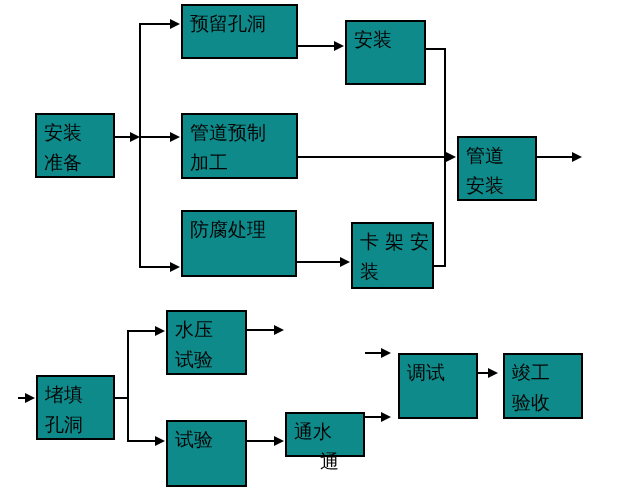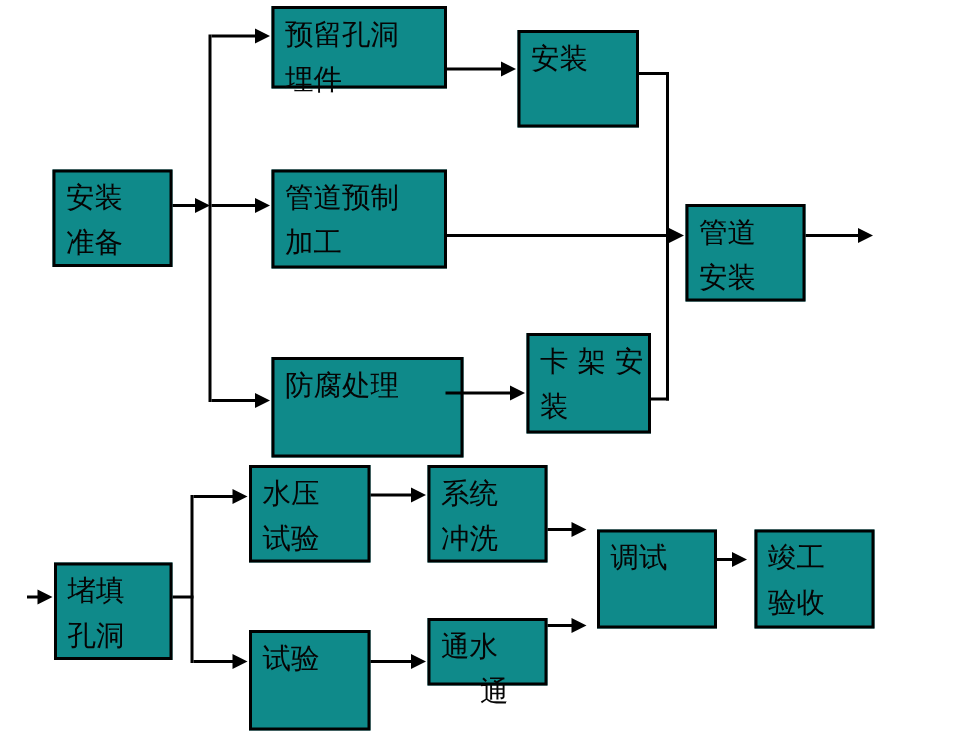--- a/index.html
+++ b/index.html
@@ -10,21 +10,21 @@
   .box{
     position:absolute;box-sizing:border-box;
     background:#0f8a8a;border:2px solid #000000;
     color:#050505;font-size:19px;line-height:30px;
     padding:2px 7px;
   }
   .line{white-space:pre;}
   .b1{left:35px;top:113px;width:80px;height:65px}
   .b2{left:181px;top:4px;width:117px;height:55px}
   .b3{left:181px;top:113px;width:117px;height:66px}
-  .b4{left:181px;top:238px;width:128px;height:67px}
+  .b4{left:181px;top:210px;width:116px;height:67px}
   .b5{left:345px;top:20px;width:81px;height:65px}
   .b6{left:351px;top:222px;width:83px;height:67px}
   .b7{left:457px;top:136px;width:80px;height:65px}
   .b8{left:36px;top:375px;width:79px;height:65px}
   .b9{left:166px;top:310px;width:81px;height:65px}
   .b10{left:285px;top:310px;width:80px;height:65px}
   .b11{left:166px;top:420px;width:81px;height:67px}
   .b12{left:285px;top:412px;width:80px;height:45px}
   .b13{left:398px;top:353px;width:80px;height:66px}
   .b14{left:503px;top:353px;width:80px;height:66px}
@@ -63,21 +63,20 @@
 <body>
 
 <div class="canvas">
 
   <div class="box b1">
     <div class="line">安装</div>
     <div class="line">准备</div>
   </div>
   <div class="box b2">
     <div class="line">预留孔洞</div>
-    <div class="line">埋件</div>
   </div>
   <div class="box b3">
     <div class="line">管道预制</div>
     <div class="line">加工</div>
   </div>
   <div class="box b4">
     <div class="line">防腐处理</div>
   </div>
   <div class="box b5">
     <div class="line">安装</div>
@@ -91,24 +90,20 @@
     <div class="line">安装</div>
   </div>
 
   <div class="box b8">
     <div class="line">堵填</div>
     <div class="line">孔洞</div>
   </div>
   <div class="box b9">
     <div class="line">水压</div>
     <div class="line">试验</div>
-  </div>
-  <div class="box b10">
-    <div class="line">系统</div>
-    <div class="line">冲洗</div>
   </div>
   <div class="box b11">
     <div class="line">试验</div>
   </div>
   <div class="box b12">
     <div class="line">通水</div>
     <div class="line">通</div>
   </div>
   <div class="box b13">
     <div class="line">调试</div>

